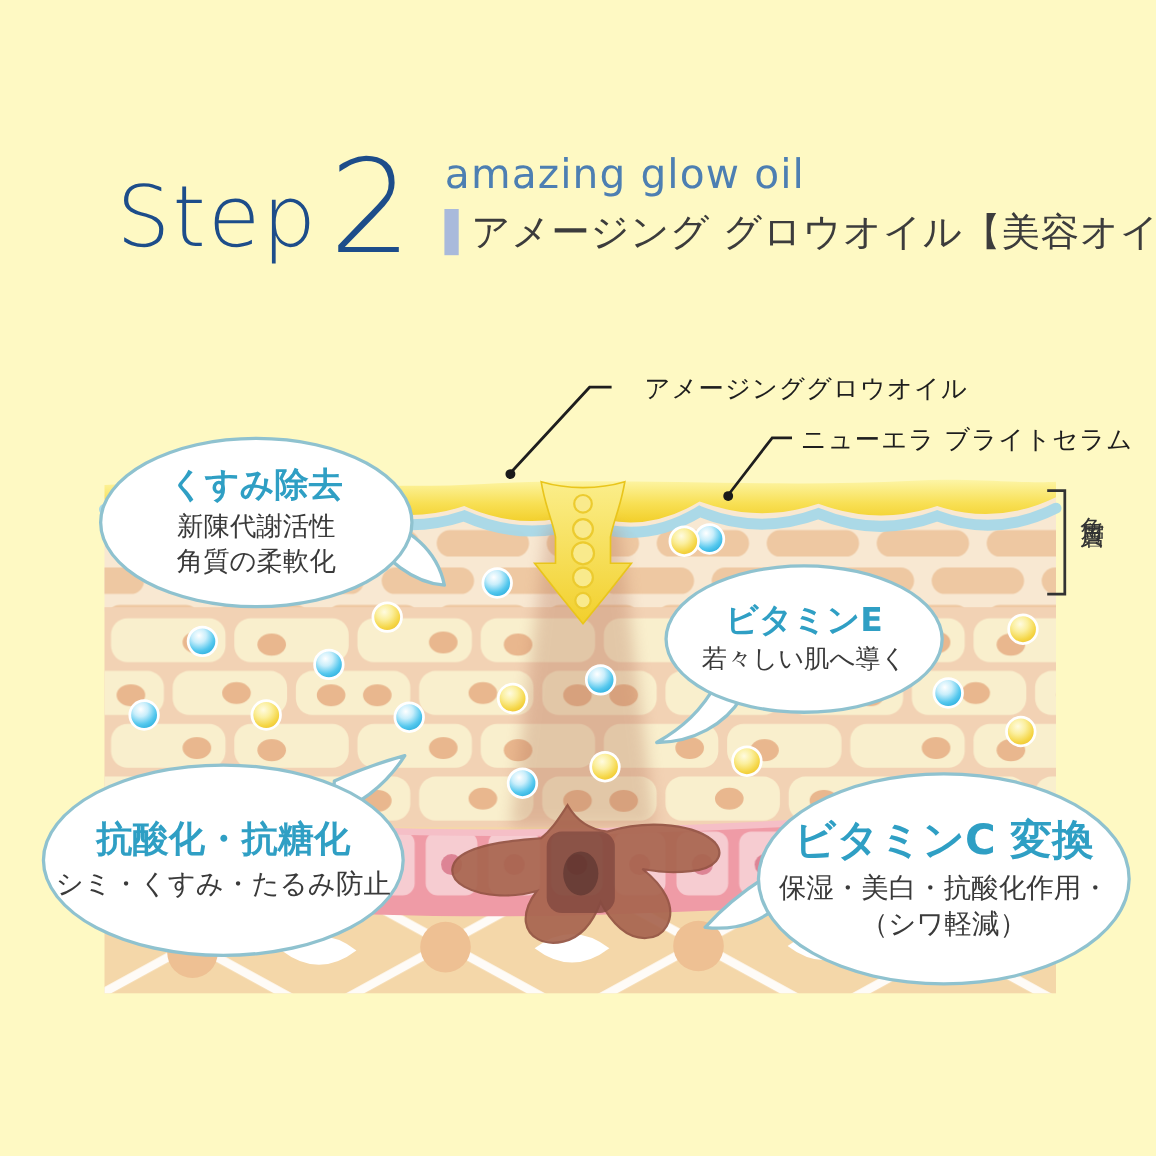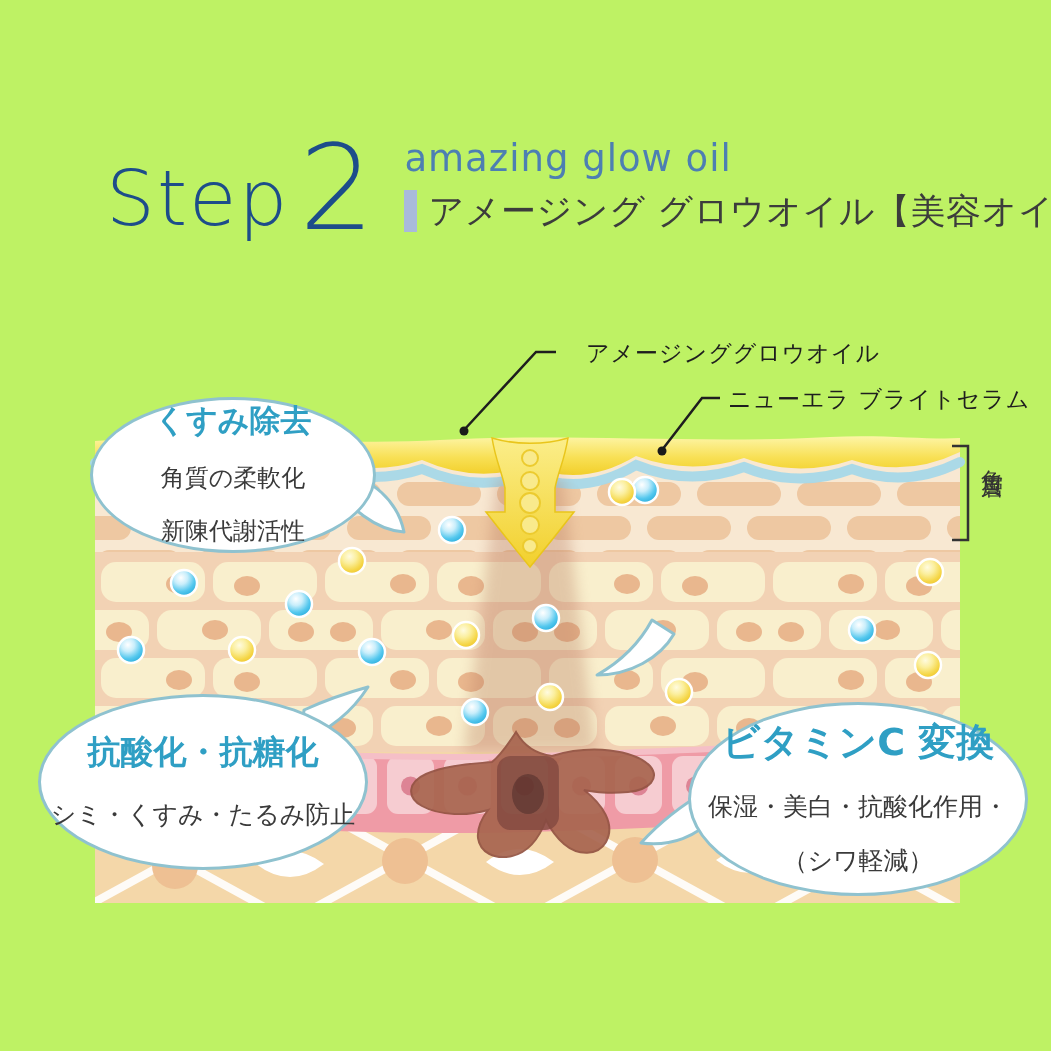--- a/index.html
+++ b/index.html
@@ -1,17 +1,17 @@
 <!DOCTYPE html>
 <html><head>
 <meta charset="utf-8">
 <style>
   html,body{margin:0;padding:0;background:#ffffff;}
   .canvas{
-    position:relative;width:1051px;height:1051px;background:#bef264;overflow:hidden;
+    position:relative;width:1051px;height:1051px;background:#fef9c3;overflow:hidden;
     font-family:"DejaVu Sans","Liberation Sans",sans-serif;
   }
   
   .header{position:absolute;left:106px;top:138px;display:flex;align-items:flex-end;}
   .step-wrap{display:flex;align-items:flex-end;color:#1d4d8a;}
   .step-word{font-size:77px;font-weight:300;letter-spacing:2px;line-height:1;}
   .step-num{font-size:118px;font-weight:300;line-height:.82;margin-left:10px;}
   .htitles{margin-left:30px;margin-bottom:2px;}
   .h-en{font-size:37px;font-weight:400;color:#4d7fb2;letter-spacing:1px;line-height:1.15;}
   .h-jp-row{display:flex;align-items:center;margin-top:7px;}
@@ -23,21 +23,21 @@
   .lead-label{position:absolute;font-size:23px;color:#1e1e1e;letter-spacing:1px;white-space:nowrap;font-weight:500;}
   .stratum-label{
     position:absolute;left:977px;top:452px;height:96px;
     writing-mode:vertical-rl;text-orientation:upright;
     font-size:22px;color:#333;letter-spacing:4px;font-weight:500;
   }
   
   .bubble{
     position:absolute;background:#ffffff;border:3px solid #8fc2cf;border-radius:50%;
     display:flex;flex-direction:column;align-items:center;justify-content:center;
-    text-align:center;z-index:3;gap:21px;
+    text-align:center;z-index:3;
   }
   .b-title{color:#2f9fc4;font-weight:700;white-space:nowrap;line-height:1.15;}
   .b-line{color:#3a3a3a;font-weight:500;white-space:nowrap;line-height:1.32;}
   #b-kusumi{left:90px;top:397px;width:280px;height:150px;}
   #b-kusumi .b-title{font-size:31px;margin-bottom:4px;}
   #b-kusumi .b-line{font-size:24px;}
   #b-vite{left:604px;top:513px;width:248px;height:130px;}
   #b-vite .b-title{font-size:30px;margin-bottom:2px;}
   #b-vite .b-line{font-size:23px;}
   #b-antiox{left:38px;top:694px;width:324px;height:170px;}
@@ -217,24 +217,28 @@
       <path d="M708,790 C680,806 660,822 641,843 C672,847 697,836 714,817 Z"></path>
     </g>
   </svg>
 
   <div class="lead-label" style="left:566px;top:338px;margin-left:20px;">アメージンググロウオイル</div>
   <div class="lead-label" style="left:728px;top:384px;">ニューエラ ブライトセラム</div>
   <div class="stratum-label">角質層</div>
 
   <div class="bubble" id="b-kusumi">
     <div class="b-title">くすみ除去</div>
+    <div class="b-line">新陳代謝活性</div>
     <div class="b-line">角質の柔軟化</div>
-    <div class="b-line">新陳代謝活性</div>
-  </div>
-
+  </div>
+
+  <div class="bubble" id="b-vite">
+    <div class="b-title">ビタミンE</div>
+    <div class="b-line">若々しい肌へ導く</div>
+  </div>
 
   <div class="bubble" id="b-antiox">
     <div class="b-title">抗酸化・抗糖化</div>
     <div class="b-line">シミ・くすみ・たるみ防止</div>
   </div>
 
   <div class="bubble" id="b-vitc">
     <div class="b-title">ビタミンC 変換</div>
     <div class="b-line">保湿・美白・抗酸化作用・</div>
     <div class="b-line">（シワ軽減）</div>

